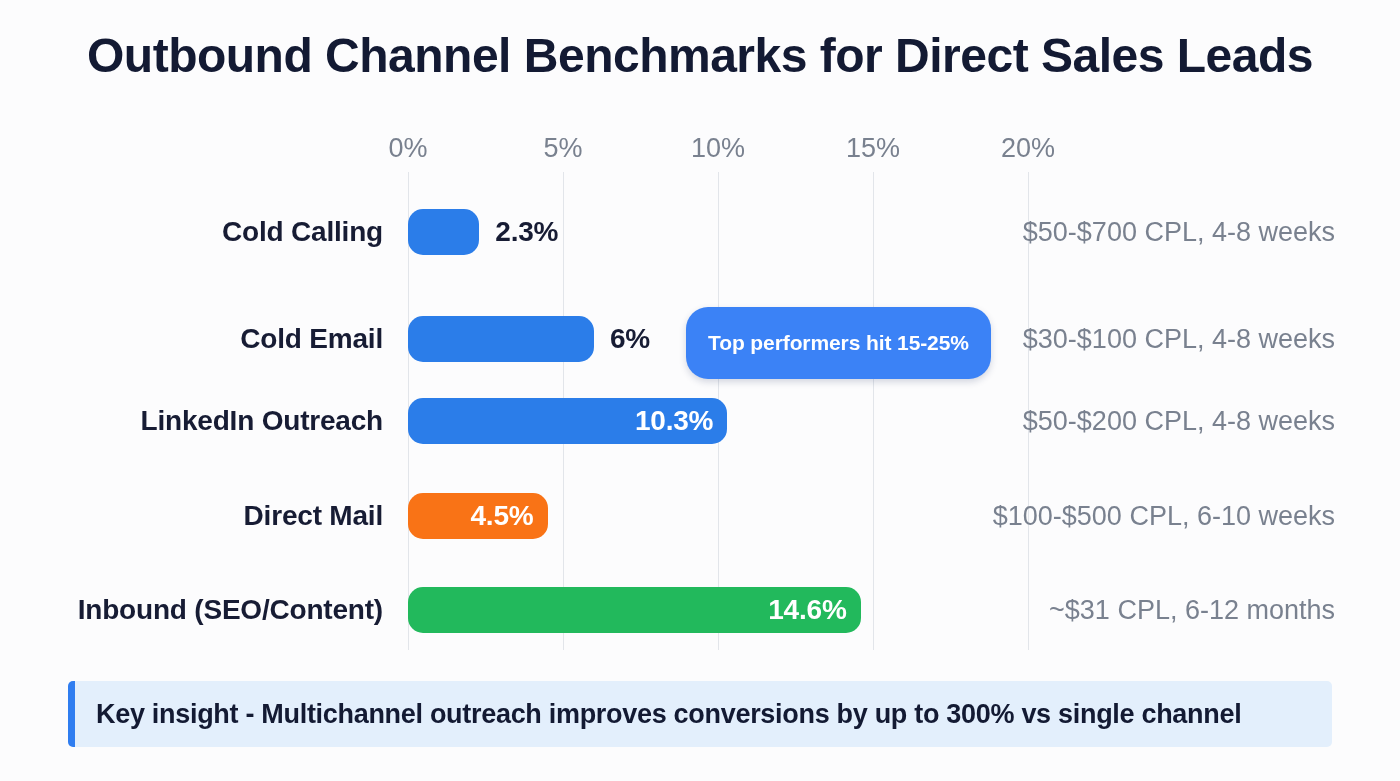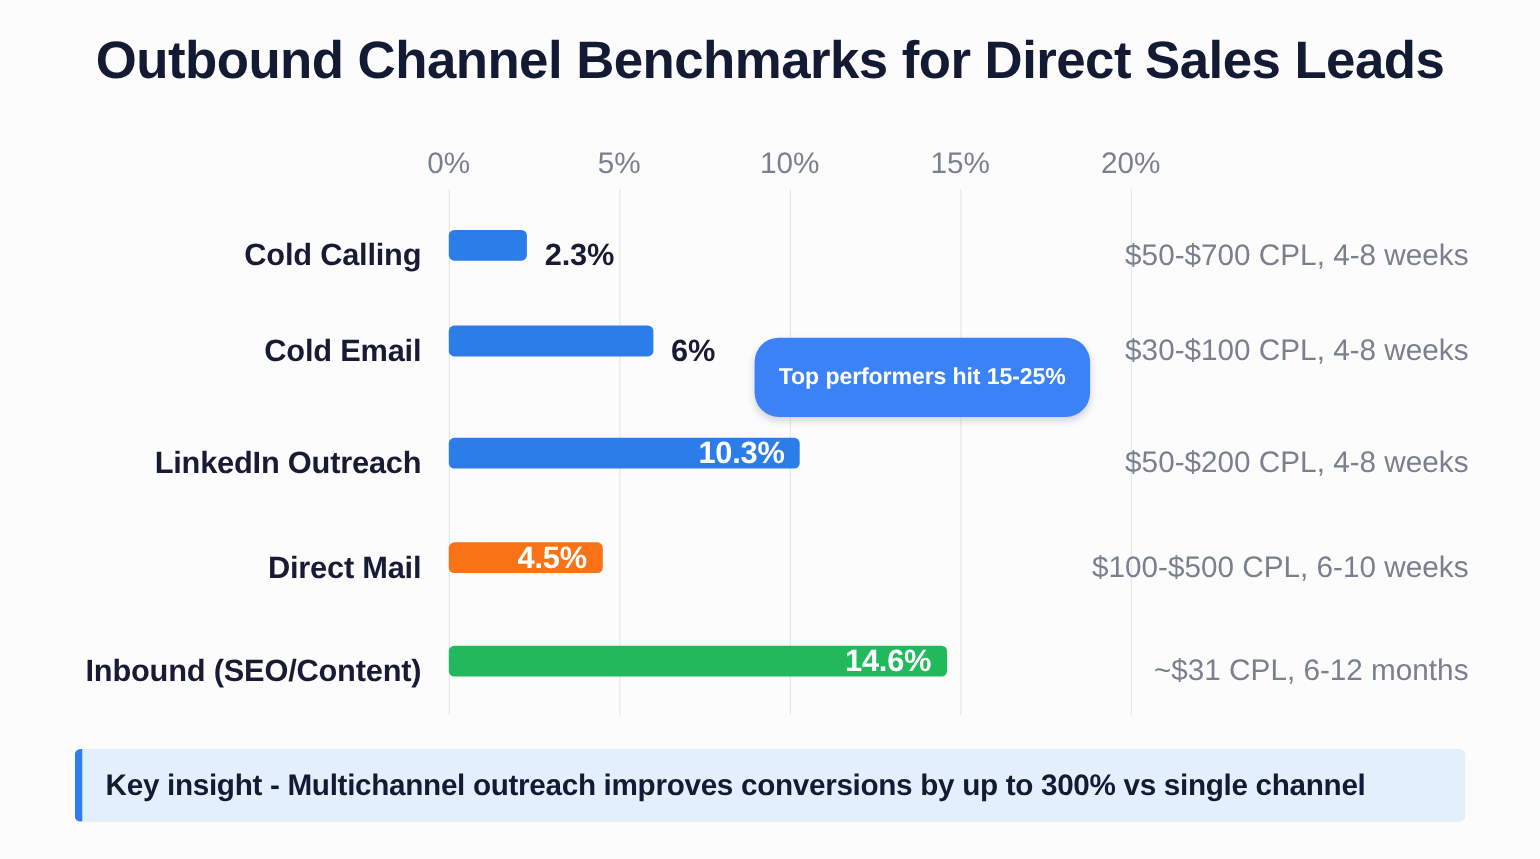--- a/index.html
+++ b/index.html
@@ -73,22 +73,22 @@
     font-size: 28px;
     font-weight: 700;
     color: #171c34;
     letter-spacing: -0.2px;
     white-space: nowrap;
   }
   .bar {
     position: absolute;
     left: 408px;
     top: 0;
-    height: 28px;
-    border-radius: 5px;
+    height: 46px;
+    border-radius: 15px;
     box-sizing: border-box;
   }
   .bar-value-in {
     position: absolute;
     right: 14px;
     top: 50%;
     transform: translateY(-50%);
     color: #ffffff;
     font-size: 28px;
     font-weight: 700;
@@ -173,21 +173,21 @@
     <div class="gridline" style="left: 873px;"></div>
     <div class="tick-label" style="left: 873px;">15%</div>
     <div class="gridline" style="left: 1028px;"></div>
     <div class="tick-label" style="left: 1028px;">20%</div>
     <div class="row" style="top: 209px;">
       <div class="cat-label">Cold Calling</div>
       <div class="bar" style="width: 71.3px; background: rgb(43, 125, 233);"></div>
       <div class="bar-value-out" style="left: 495.3px;">2.3%</div>
       <div class="note">$50-$700 CPL, 4-8 weeks</div>
     </div>
-    <div class="row" style="top: 296px;">
+    <div class="row" style="top: 316px;">
       <div class="cat-label">Cold Email</div>
       <div class="bar" style="width: 186px; background: rgb(43, 125, 233);"></div>
       <div class="bar-value-out" style="left: 610px;">6%</div>
       <div class="note">$30-$100 CPL, 4-8 weeks</div>
     </div>
     <div class="row" style="top: 398px;">
       <div class="cat-label">LinkedIn Outreach</div>
       <div class="bar" style="width: 319.3px; background: rgb(43, 125, 233);">
         <span class="bar-value-in">10.3%</span>
       </div>

